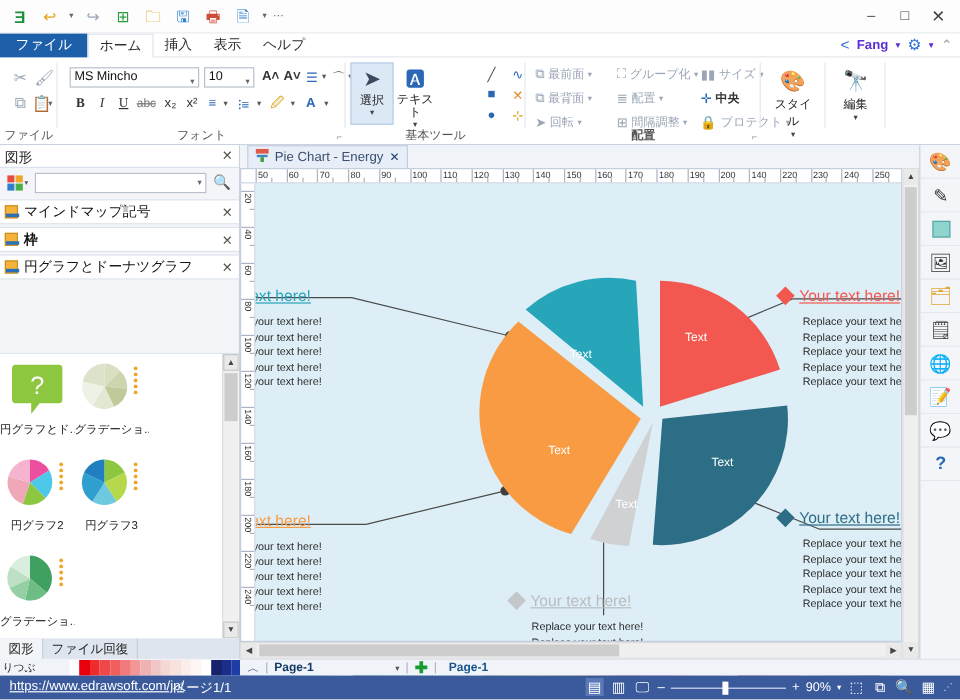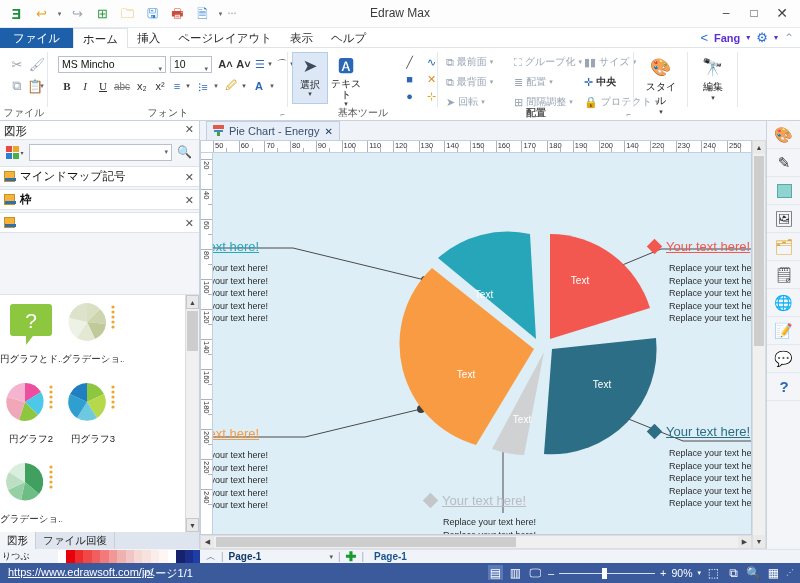--- a/index.html
+++ b/index.html
@@ -246,34 +246,32 @@
       <div class="qi" style="font-size:7px;color:#666;width:7px;">▾</div>
       <div class="qi" style="color:#9aa6b5;">↪</div>
       <div class="qi" style="color:#2d9b3f;">⊞</div>
       <div class="qi" style="color:#e0a11a;">🗀</div>
       <div class="qi" style="color:#2f7fd0;">🖫</div>
       <div class="qi" style="color:#cf4b3a;">🖶</div>
       <div class="qi" style="color:#2f7fd0;">🗎</div>
       <div class="qi" style="font-size:7px;color:#666;width:7px;">▾</div>
       <div class="qi" style="font-size:9px;color:#666;width:8px;">⋯</div>
     </div>
-    <div class="apptitle">Edraw Max</div>
     <div class="winbtns">
       <span>–</span>
       <span>□</span>
       <span class="cl">✕</span>
     </div>
   </div>
 
   <div class="tabbar">
     <div class="tabs">
       <div class="tab file">ファイル</div>
       <div class="tab active">ホーム</div>
       <div class="tab">挿入</div>
-      <div class="tab">ページレイアウト</div>
       <div class="tab">表示</div>
       <div class="tab">ヘルプ</div>
     </div>
     <div class="tabright">
       <span class="shareicon">&lt;</span>
       <span class="user">Fang</span>
       <span class="caret">▾</span>
       <span class="gear">⚙</span>
       <span class="caret">▾</span>
       <span class="cloud">⌃</span>
@@ -448,20 +446,21 @@
       <span>マインドマップ記号</span>
       <span class="cx">✕</span>
     </div>
     <div class="cat">
       <span class="sq"></span>
       <span style="font-weight:bold;">枠</span>
       <span class="cx">✕</span>
     </div>
     <div class="cat">
       <span class="sq"></span>
+      <span>円グラフとドーナツグラフ</span>
       <span class="cx">✕</span>
     </div>
 
     <div class="shapes-area">
       <div class="sgrid">
 
         <div class="scell">
           <div class="thumb">
             <svg width="56" height="52" viewBox="0 0 56 52">
                 <path d="M10 4 h36 a3 3 0 0 1 3 3 v26 a3 3 0 0 1 -3 3 h-16 l-7 9 v-9 h-13 a3 3 0 0 1 -3 -3 v-26 a3 3 0 0 1 3 -3 z" fill="#8dc63f"></path>

